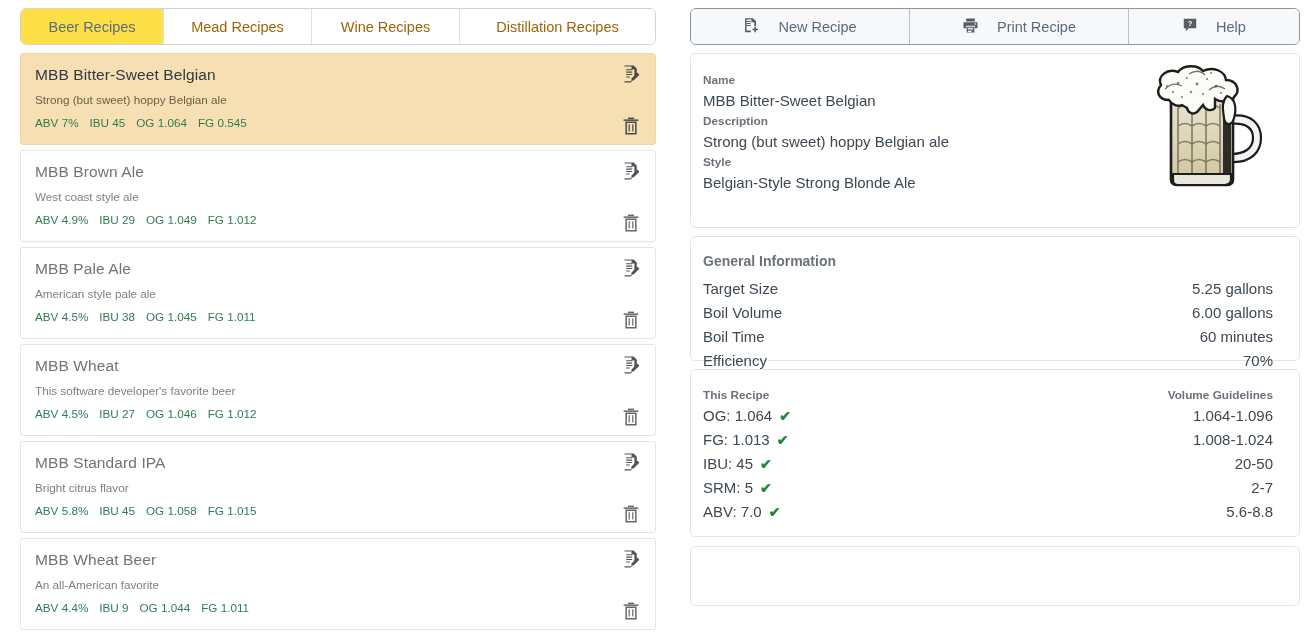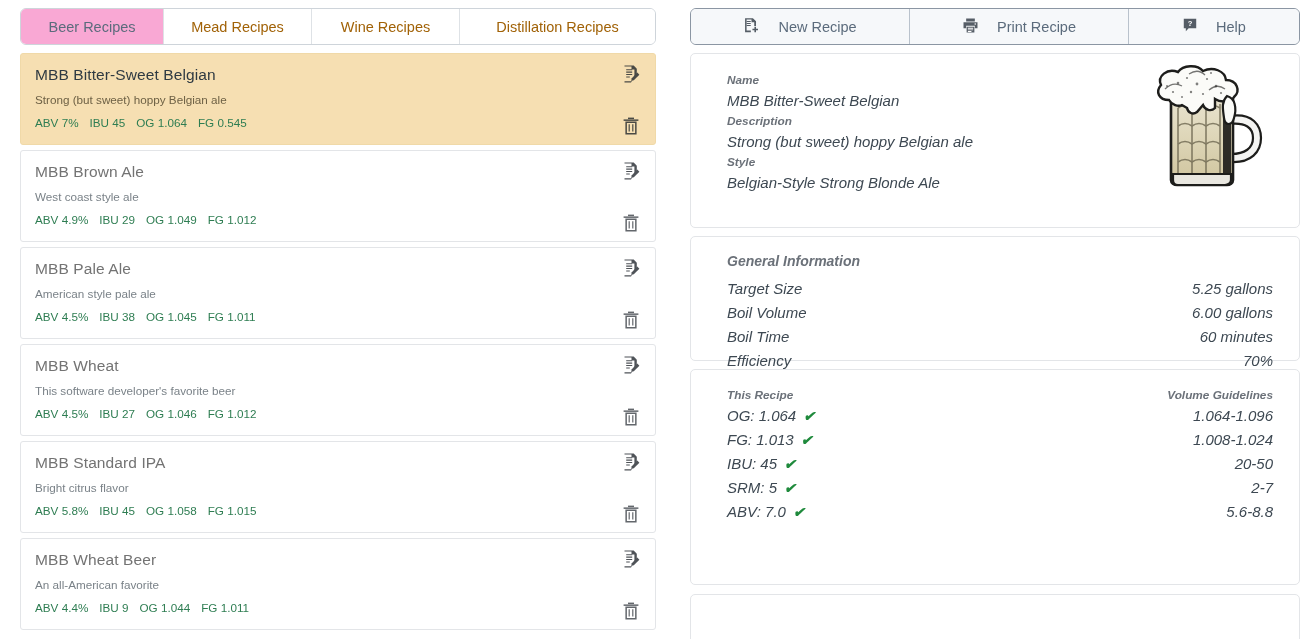--- a/index.html
+++ b/index.html
@@ -37,21 +37,21 @@
     display: flex; align-items: center; justify-content: center;
     font-size: 14.5px;
     color: #a16207;
     background: #ffffff;
     border-right: 1px solid #dee2e6;
     user-select: none;
     height: 100%;
   }
   .tab:last-child { border-right: none; }
   .tab.active {
-    background: #f9a8d4;
+    background: #fde047;
     color: #5b6b7c;
   }
   .tab-w0 { width: 143px; }
   .tab-w1 { width: 148px; }
   .tab-w2 { width: 148px; }
   .tab-w3 { width: 195px; }
 
   .recipe-list {
     position: absolute;
     top: 53px; left: 0;
@@ -136,23 +136,22 @@
   .tbtn:last-child { border-right: none; }
   .btn-w0 { width: 219px; }
   .btn-w1 { width: 219px; }
   .btn-w2 { width: 170px; }
 
   .panel {
     background: #ffffff;
     border: 1px solid #e3e5e8;
     border-radius: 5px;
     margin-top: 8px;
-    padding: 16px 26px 16px 36px;
+    padding: 16px 26px 16px 12px;
     position: relative;
-    font-style: italic;
   }
   .panel-head {
     font-size: 14px;
     font-weight: bold;
     color: #6b7179;
     line-height: 16px;
     margin-bottom: 8px;
   }
   .field-label {
     font-size: 11.8px;
@@ -174,21 +173,21 @@
     width: 130px; height: 125px;
   }
 
   #panel-general { height: 125px; padding-top: 16px; }
   .kv-row {
     display: flex; justify-content: space-between;
     font-size: 15px; color: #3d4852;
     line-height: 24px;
   }
 
-  #panel-stats { height: 216px; padding-top: 16px; }
+  #panel-stats { height: 168px; padding-top: 16px; }
   .stats-head {
     display: flex; justify-content: space-between;
     font-size: 11.8px; font-weight: bold; color: #6b7179;
     line-height: 18px;
   }
   .stats-row {
     display: flex; justify-content: space-between; align-items: center;
     font-size: 15px; color: #3d4852;
     line-height: 24px;
   }

